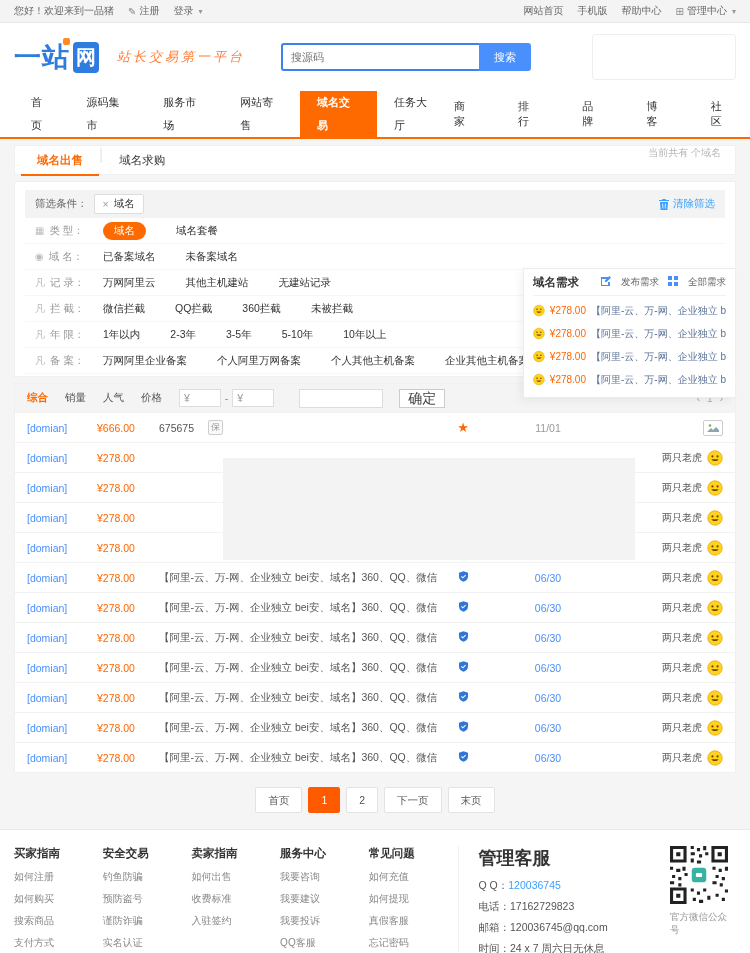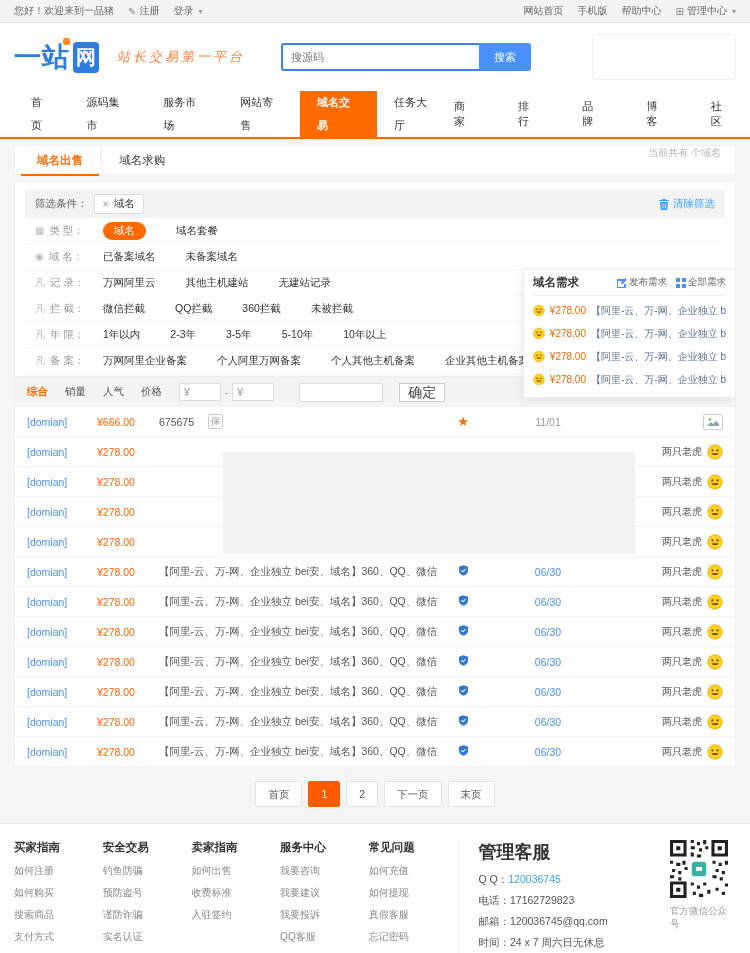--- a/index.html
+++ b/index.html
@@ -31,37 +31,37 @@
   .nav-right{display:flex;gap:43px;padding-right:4px}
   
   .container{width:722px;margin:0 auto;padding-top:6px}
   .card{background:#fff;border:1px solid #f0f0f0}
   .tabs-card{display:flex;align-items:flex-start;margin-bottom:6px;height:30px;padding:0 6px}
   .tab{padding:0 16px;font-size:11.5px;line-height:28px;border-bottom:2px solid transparent}
   .tab.active{color:#ff6a00;border-bottom-color:#ff6a00;font-weight:bold}
   .tab-sep{color:#e8e8e8}
   .tabs-count{margin-left:auto;font-size:10px;color:#b5b5b5;padding-right:8px}
   
-  .filter-card{position:relative;padding:8px 10px 2px;}
+  .filter-card{position:relative;padding:8px 10px 2px;margin-bottom:6px}
   .cond-strip{background:#f3f3f3;display:flex;align-items:center;height:28px;padding:0 10px;font-size:10.5px;color:#666}
   .chip{background:#fff;border:1px solid #ddd;padding:2px 8px;margin-left:6px;font-size:10.5px;color:#333;display:flex;gap:5px;align-items:center;border-radius:2px}
   .chip .x{color:#999}
   .clear{margin-left:auto;color:#3aa0ff;display:flex;align-items:center;gap:4px;font-size:10.5px}
   .f-row{display:flex;align-items:center;height:26px;border-bottom:1px solid #f7f7f7;font-size:10.5px;padding:0 10px}
   .f-row:last-child{border-bottom:none}
   .f-label{color:#999;width:68px;display:flex;gap:5px;align-items:center}
   .f-ico{color:#bbb;font-size:10px}
   .f-opts{display:flex;gap:30px;color:#333;align-items:center}
   .pill{background:#ff6a00;color:#fff;border-radius:10px;padding:2px 11px}
   
   .demand{position:absolute;top:86px;right:0;width:212px;background:#fff;border:1px solid #ececec;border-right:none;box-shadow:-3px 3px 8px rgba(0,0,0,.05);padding:6px 9px;z-index:6}
   .demand-head{display:flex;align-items:center;border-bottom:1px solid #f0f0f0;padding-bottom:5px;margin-bottom:3px}
   .demand-title{font-size:11.5px;font-weight:bold;color:#333}
   .demand-links{margin-left:auto;display:flex;gap:9px;font-size:9.5px;color:#666}
-  .demand-links a{display:flex;align-items:center;gap:2px}
+  .demand-links a{display:flex;gap:10px}
   .d-item{display:flex;align-items:center;gap:5px;height:23px;font-size:10px;overflow:hidden;white-space:nowrap}
   .d-price{color:#ff6600}
   .d-text{color:#5a7296}
   
   .list-card{position:relative;margin-bottom:0}
   .sort-bar{display:flex;align-items:center;background:#f4f4f4;height:28px;padding:0 12px;font-size:10.5px;color:#555;gap:17px}
   .sort-opt.active{color:#ff6a00;font-weight:bold}
   .price-range{display:flex;align-items:center;gap:4px;color:#888}
   .pr-box{display:flex;align-items:center;border:1px solid #ddd;background:#fff;height:18px;padding:0 4px;gap:2px;color:#999}
   .pr-box input{border:none;width:24px;font-size:10px;outline:none}

